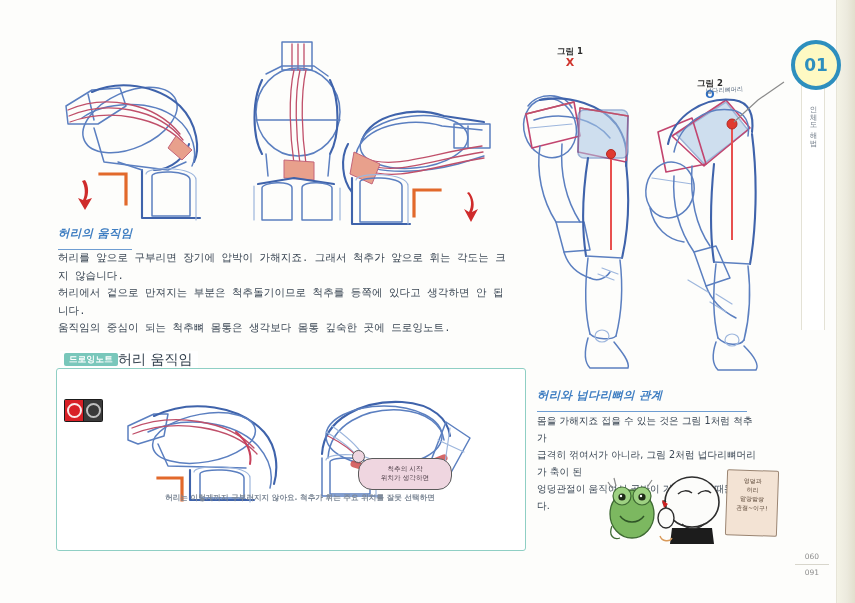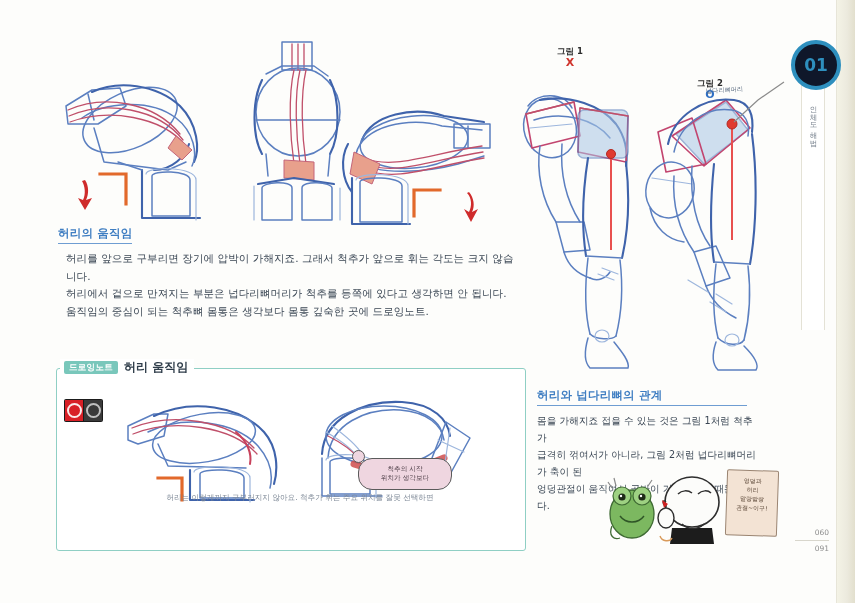--- a/index.html
+++ b/index.html
@@ -38,64 +38,65 @@
   .arrow-red{fill:#cf2b2b;}
   .pelvis-fill{fill:#a9c6e5;opacity:.55;stroke:#4d76b8;stroke-width:1.6;}
   .magenta{fill:none;stroke:#c2456f;stroke-width:1.6;stroke-linejoin:round;}
   .redline{stroke:#e8504f;stroke-width:2;fill:none;}
   .reddot{fill:#e03a2f;stroke:#b32a22;stroke-width:1;}
 
   
   .sec-head{
     position:absolute;
     color:#3f7ec2;font-weight:bold;font-size:11.5px;
-    border-bottom:1px solid #6e9dd2;padding-bottom:2px;
+    border-bottom:1px solid #6e9dd2;padding-bottom:8px;
     letter-spacing:.2px;
+    font-style:italic;
   }
   .body-text{
     position:absolute;
     color:#3a4654;font-size:10.5px;line-height:17.5px;
     letter-spacing:.1px;
   }
   .body-text p{margin:0;}
 
   
   .practice-box{
     position:absolute;left:56px;top:368px;width:468px;height:181px;
     border:1.6px solid #8fcfc4;border-radius:3px;background:#ffffff;
   }
   .practice-tab{
-    position:absolute;left:60px;top:359px;height:17px;
-    display:flex;align-items:center;gap:6px;
+    position:absolute;left:60px;top:351px;height:17px;
+    display:flex;align-items:center;
     background:#ffffff;padding:0 6px 0 4px;
   }
   .tab-badge{
     background:#79c7bb;color:#ffffff;font-size:8.5px;font-weight:bold;
     padding:2px 5px;border-radius:2px;letter-spacing:.3px;line-height:1;
   }
-  .tab-title{color:#2f3d4a;font-size:12px;font-weight:bold;}
+  .tab-title{color:#2f3d4a;font-size:14px;font-weight:normal;}
 
   .dev-icon{
     position:absolute;left:64px;top:399px;width:39px;height:23px;
     background:#1b1b1b;border-radius:2px;
     display:flex;align-items:center;justify-content:center;gap:1px;
   }
   .dev-icon .half-red{width:18px;height:21px;background:#d81f26;
     display:flex;align-items:center;justify-content:center;}
   .dev-icon .half-dark{width:18px;height:21px;background:#3a3a3a;
     display:flex;align-items:center;justify-content:center;}
   .dev-icon .knob{width:11px;height:11px;border-radius:50%;
     border:2px solid #ffffff;opacity:.9;}
   .dev-icon .knob.dk{border-color:#cfcfcf;}
 
   .practice-caption{
     position:absolute;left:150px;top:492px;width:300px;
     color:#7d8896;font-size:7.6px;line-height:12.5px;text-align:center;
   }
-  .practice-caption p{margin:0;}
+  .practice-caption p{margin:0;font-weight:bold;}
 
   .bubble{
     position:absolute;left:358px;top:458px;width:92px;height:30px;
     background:#efd6e0;border:1.4px solid #5b5b5b;border-radius:14px;
     display:flex;flex-direction:column;align-items:center;justify-content:center;
     color:#4a3b44;font-size:6.6px;line-height:9px;text-align:center;
   }
   .bubble-tail{
     position:absolute;left:352px;top:450px;width:11px;height:11px;
     background:#efd6e0;border:1.4px solid #5b5b5b;border-radius:50%;
@@ -112,36 +113,36 @@
     position:absolute;color:#5a6b80;font-size:6.2px;
     transform:rotate(-3deg);white-space:nowrap;
   }
 
   
   .chapter-rail{
     position:absolute;right:22px;top:40px;width:42px;height:300px;
   }
   .chapter-circle{
     position:absolute;left:0;top:0;width:42px;height:42px;border-radius:50%;
-    border:4.5px solid #2e8fbe;background:#0f172a;
+    border:4.5px solid #2e8fbe;background:#fef9c3;
     display:flex;align-items:center;justify-content:center;
     color:#2e8fbe;font-size:17px;font-weight:bold;
   }
   .chapter-strip{
     position:absolute;left:10px;top:42px;width:22px;height:230px;
     background:#ffffff;border-left:1px solid #e4e2d6;border-right:1px solid #e4e2d6;
     display:flex;align-items:flex-start;justify-content:center;padding-top:18px;
   }
   .chapter-vtext{
     writing-mode:vertical-rl;text-orientation:upright;
     color:#7a8490;font-size:7.5px;letter-spacing:1.2px;
   }
 
   .pagenums{
-    position:absolute;right:26px;bottom:48px;width:34px;text-align:right;
+    position:absolute;right:26px;bottom:24px;width:34px;text-align:center;
     color:#8d8d8d;font-size:7.5px;line-height:13px;
   }
   .pagenums .rule{height:1px;background:#d8d6cc;margin:1px 0;}
 
   
   .cartoon{position:absolute;left:604px;top:466px;width:176px;height:78px;}
   .note-card{
     position:absolute;left:122px;top:4px;width:52px;height:66px;
     background:#f3e3d4;border:1.2px solid #9a8471;border-radius:2px;
     transform:rotate(2deg);
@@ -241,23 +242,23 @@
       <path class="org" d="M96 120 L96 94 L122 94"></path>
 
       <g class="arrow-red" transform="translate(148,96)">
         <path d="M3 0 C8 6 9 14 6 20 L12 17 L5 30 L-2 17 L3 20 C6 14 6 6 1 1 Z"></path>
       </g>
     </svg>
   </div>
 
   <div class="sec-head" style="left:58px;top:226px;">허리의 움직임</div>
 
-  <div class="body-text" style="left:66px;top:250px;width:455px;">
+  <div class="body-text" style="left:58px;top:250px;width:455px;font-family:Liberation Mono, monospace;">
     <p>허리를 앞으로 구부리면 장기에 압박이 가해지죠. 그래서 척추가 앞으로 휘는 각도는 크지 않습니다.</p>
-    <p>허리에서 겉으로 만져지는 부분은 넙다리뼈머리가 척추를 등쪽에 있다고 생각하면 안 됩니다.</p>
+    <p>허리에서 겉으로 만져지는 부분은 척추돌기이므로 척추를 등쪽에 있다고 생각하면 안 됩니다.</p>
     <p>움직임의 중심이 되는 척추뼈 몸통은 생각보다 몸통 깊숙한 곳에 드로잉노트.</p>
   </div>
 
   <div class="practice-box"></div>
   <div class="practice-tab">
     <span class="tab-badge">드로잉노트</span>
     <span class="tab-title">허리 움직임</span>
   </div>
 
   <div class="dev-icon">
@@ -301,21 +302,21 @@
       <path class="bl-lt" d="M28 68 C28 60 78 60 78 74 L78 106"></path>
 
       <path class="bl" d="M148 30 L172 46 L150 86 L134 66 Z"></path>
       <path class="bl-lt" d="M140 48 L166 60 M152 36 L146 78"></path>
     </svg>
   </div>
 
   <div class="bubble-tail"></div>
   <div class="bubble">
     <span>척추의 시작</span>
-    <span>위치가 생각보다</span>
+    <span>위치가 생각하면</span>
   </div>
 
   <div class="practice-caption">
     <p>허리는 이렇게까지 구부러지지 않아요. 척추가 휘는 주요 위치를 잘못 선택하면</p>
   </div>
 
   <div class="fig-label" style="left:546px;top:46px;width:48px;">
     <div>그림 1</div>
     <div class="mark-x">X</div>
   </div>

